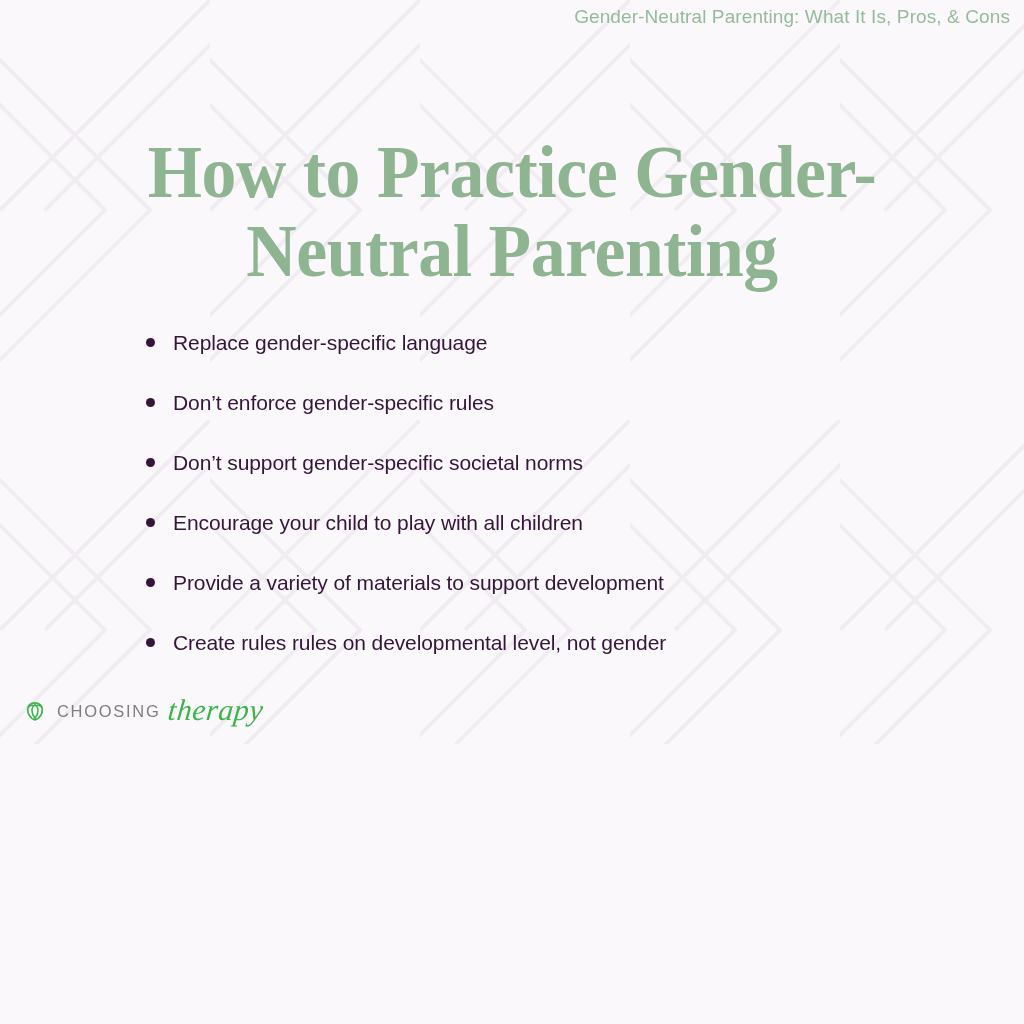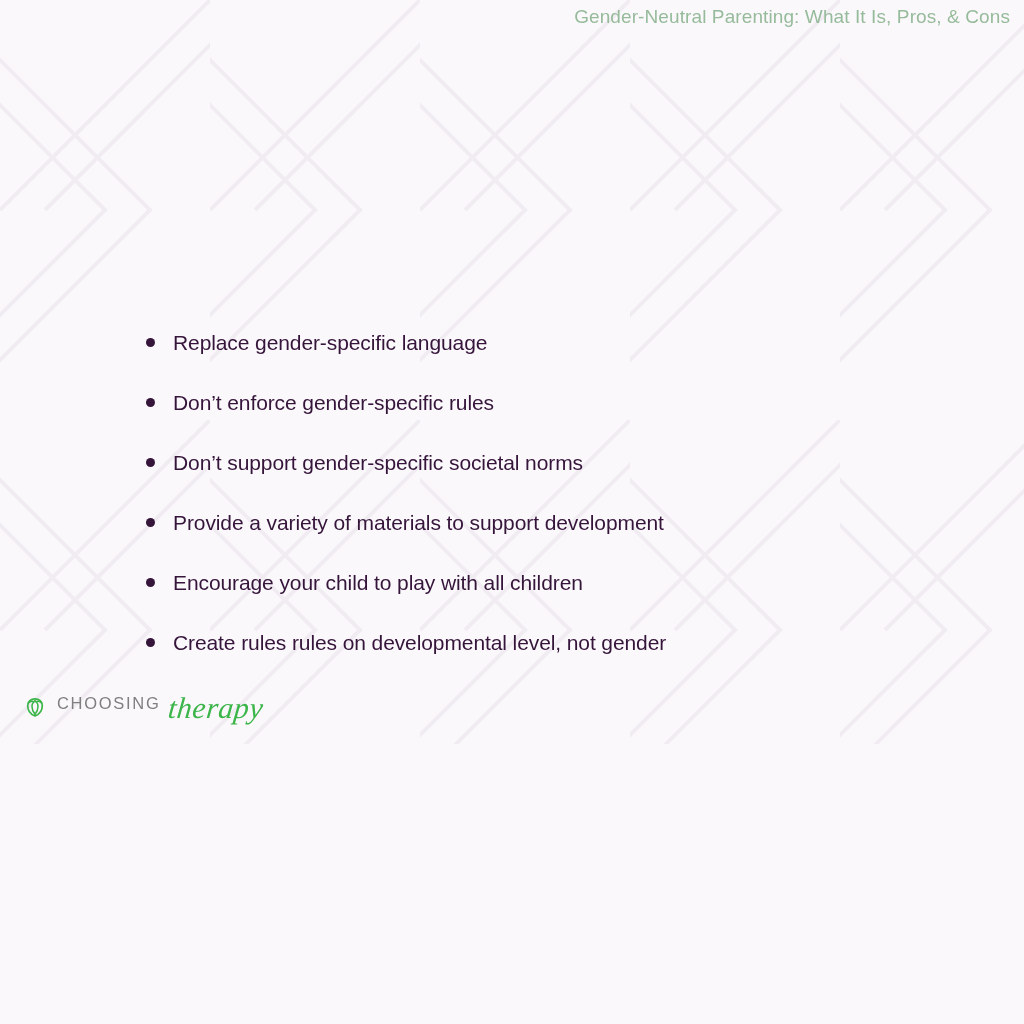--- a/index.html
+++ b/index.html
@@ -103,20 +103,21 @@
   .bullet-text {
     display: block;
   }
 
   
   .logo {
     position: absolute;
     left: 22px;
     bottom: 16px;
     display: flex;
+    align-items: center;
     height: 34px;
   }
 
   .logo-mark {
     width: 26px;
     height: 26px;
     margin-right: 9px;
     flex: none;
     display: block;
   }
@@ -153,41 +154,45 @@
         <path d="M 0 -210 L 210 0 L 0 210" fill="none" stroke="#f0ecf2" stroke-width="4"></path>
         <path d="M 45 -210 L 255 0 L 45 210" fill="none" stroke="#f0ecf2" stroke-width="4"></path>
       </pattern>
     </defs>
     <rect x="0" y="0" width="1024" height="1024" fill="#fbf8fc"></rect>
     <rect x="0" y="0" width="1024" height="1024" fill="url(#chev)"></rect>
   </svg>
 
   <div class="article-header">Gender-Neutral Parenting: What It Is, Pros, &amp; Cons</div>
 
+  <div class="title-block">
+    <span class="title-line">How to Practice Gender-</span>
+    <span class="title-line">Neutral Parenting</span>
+  </div>
 
   <ul class="bullet-list">
     <li class="bullet-item">
       <span class="bullet-marker"></span>
       <span class="bullet-text">Replace gender-specific language</span>
     </li>
     <li class="bullet-item">
       <span class="bullet-marker"></span>
       <span class="bullet-text">Don’t enforce gender-specific rules</span>
     </li>
     <li class="bullet-item">
       <span class="bullet-marker"></span>
       <span class="bullet-text">Don’t support gender-specific societal norms</span>
     </li>
     <li class="bullet-item">
       <span class="bullet-marker"></span>
+      <span class="bullet-text">Encourage your child to play with all children</span>
+    </li>
+    <li class="bullet-item">
+      <span class="bullet-marker"></span>
       <span class="bullet-text">Provide a variety of materials to support development</span>
-    </li>
-    <li class="bullet-item">
-      <span class="bullet-marker"></span>
-      <span class="bullet-text">Encourage your child to play with all children</span>
     </li>
     <li class="bullet-item">
       <span class="bullet-marker"></span>
       <span class="bullet-text">Create rules rules on developmental level, not gender</span>
     </li>
   </ul>
 
   <div class="logo">
     <svg class="logo-mark" viewBox="0 0 32 32" aria-hidden="true">
       <path d="M16 6 C 11 6, 7 9, 7 14 C 7 20, 11 25, 16 27 C 21 25, 25 20, 25 14 C 25 9, 21 6, 16 6 Z" fill="none" stroke="#3cb54a" stroke-width="2.1" stroke-linejoin="round"></path>

